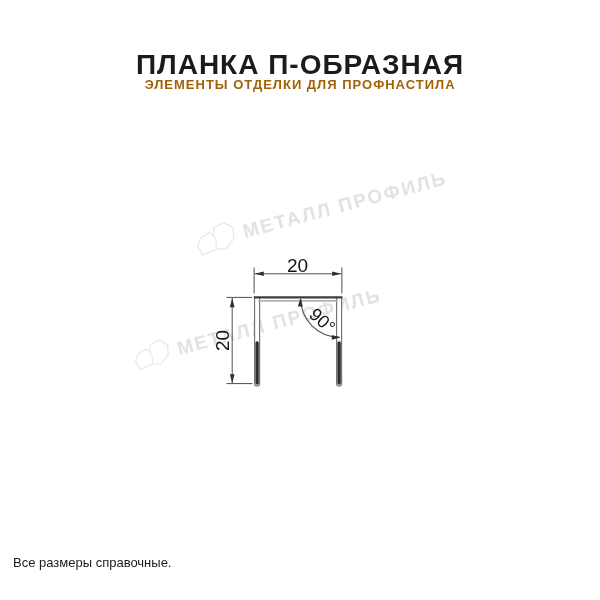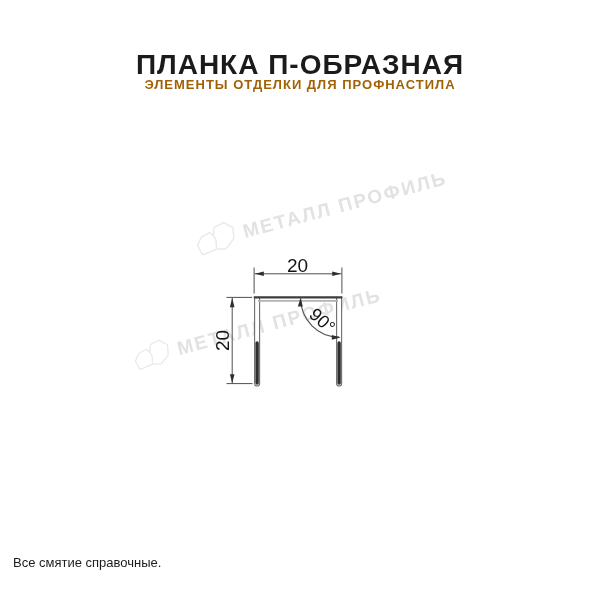--- a/index.html
+++ b/index.html
@@ -85,16 +85,16 @@
 
     <g>
       <path d="M 300.7 298.6 A 38.5 38.5 0 0 0 339.2 337.1" fill="none" stroke="#4f4f4f" stroke-width="1.1"></path>
       <polygon points="300.4,297.9 297.9,306.6 302.9,306.4" fill="#2f2f2f"></polygon>
       <polygon points="340.6,337.4 331.8,334.9 331.8,339.8" fill="#2f2f2f"></polygon>
       <text class="angle-text" x="321.5" y="326.5" text-anchor="middle" transform="rotate(42 321.5 321.5)">90°</text>
     </g>
   </svg>
 
   <div class="footer">
-    <div>Все смятие справочные.</div>
+    <div>Все размеры справочные.</div>
   </div>
 
 </div>
 
 </body></html>

